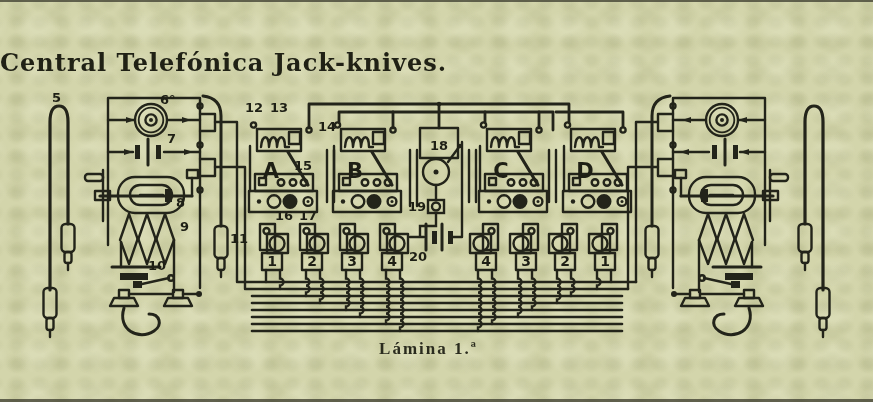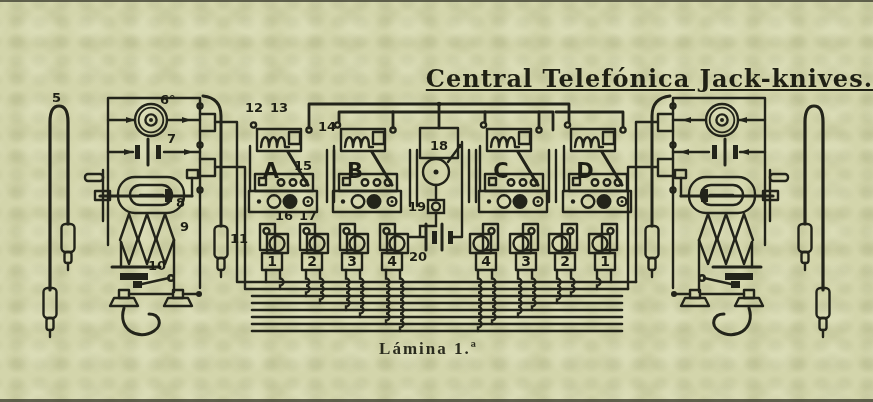--- a/index.html
+++ b/index.html
@@ -11,22 +11,22 @@
       radial-gradient(rgba(255,255,236,.16) 20%, transparent 62%),
       radial-gradient(rgba(96,102,52,.08) 24%, transparent 65%);
     background-size:37px 29px,53px 41px,23px 19px;
     background-position:0 0,11px 7px,5px 13px;
     font-family:"DejaVu Serif",serif;
   }
   .edge-top,.edge-bottom{position:absolute;left:0;right:0;background:rgba(58,58,44,.75);}
   .edge-top{top:0;height:2px;}
   .edge-bottom{bottom:0;height:3px;}
   .title{
-    position:absolute;top:64px;left:0;right:0;text-align:right;
-    font:700 24px "DejaVu Serif",serif;letter-spacing:1px;color:#202115;text-decoration:underline;
+    position:absolute;top:48px;left:0;right:0;text-align:left;
+    font:700 24px "DejaVu Serif",serif;letter-spacing:1px;color:#202115;
   }
   .caption{
     position:absolute;top:339px;left:0;right:16px;text-align:center;
     font:700 17px "Liberation Serif",serif;letter-spacing:2px;color:#2a2b1e;
   }
   svg{position:absolute;left:0;top:0;}
   .lbl{font:bold 13px "DejaVu Sans",sans-serif;fill:#1e1f15;}
   .jletter{font:bold 21px "DejaVu Sans",sans-serif;fill:#1e1f15;}
   .pnum{font:bold 14px "DejaVu Sans",sans-serif;fill:#1e1f15;}
 </style>

